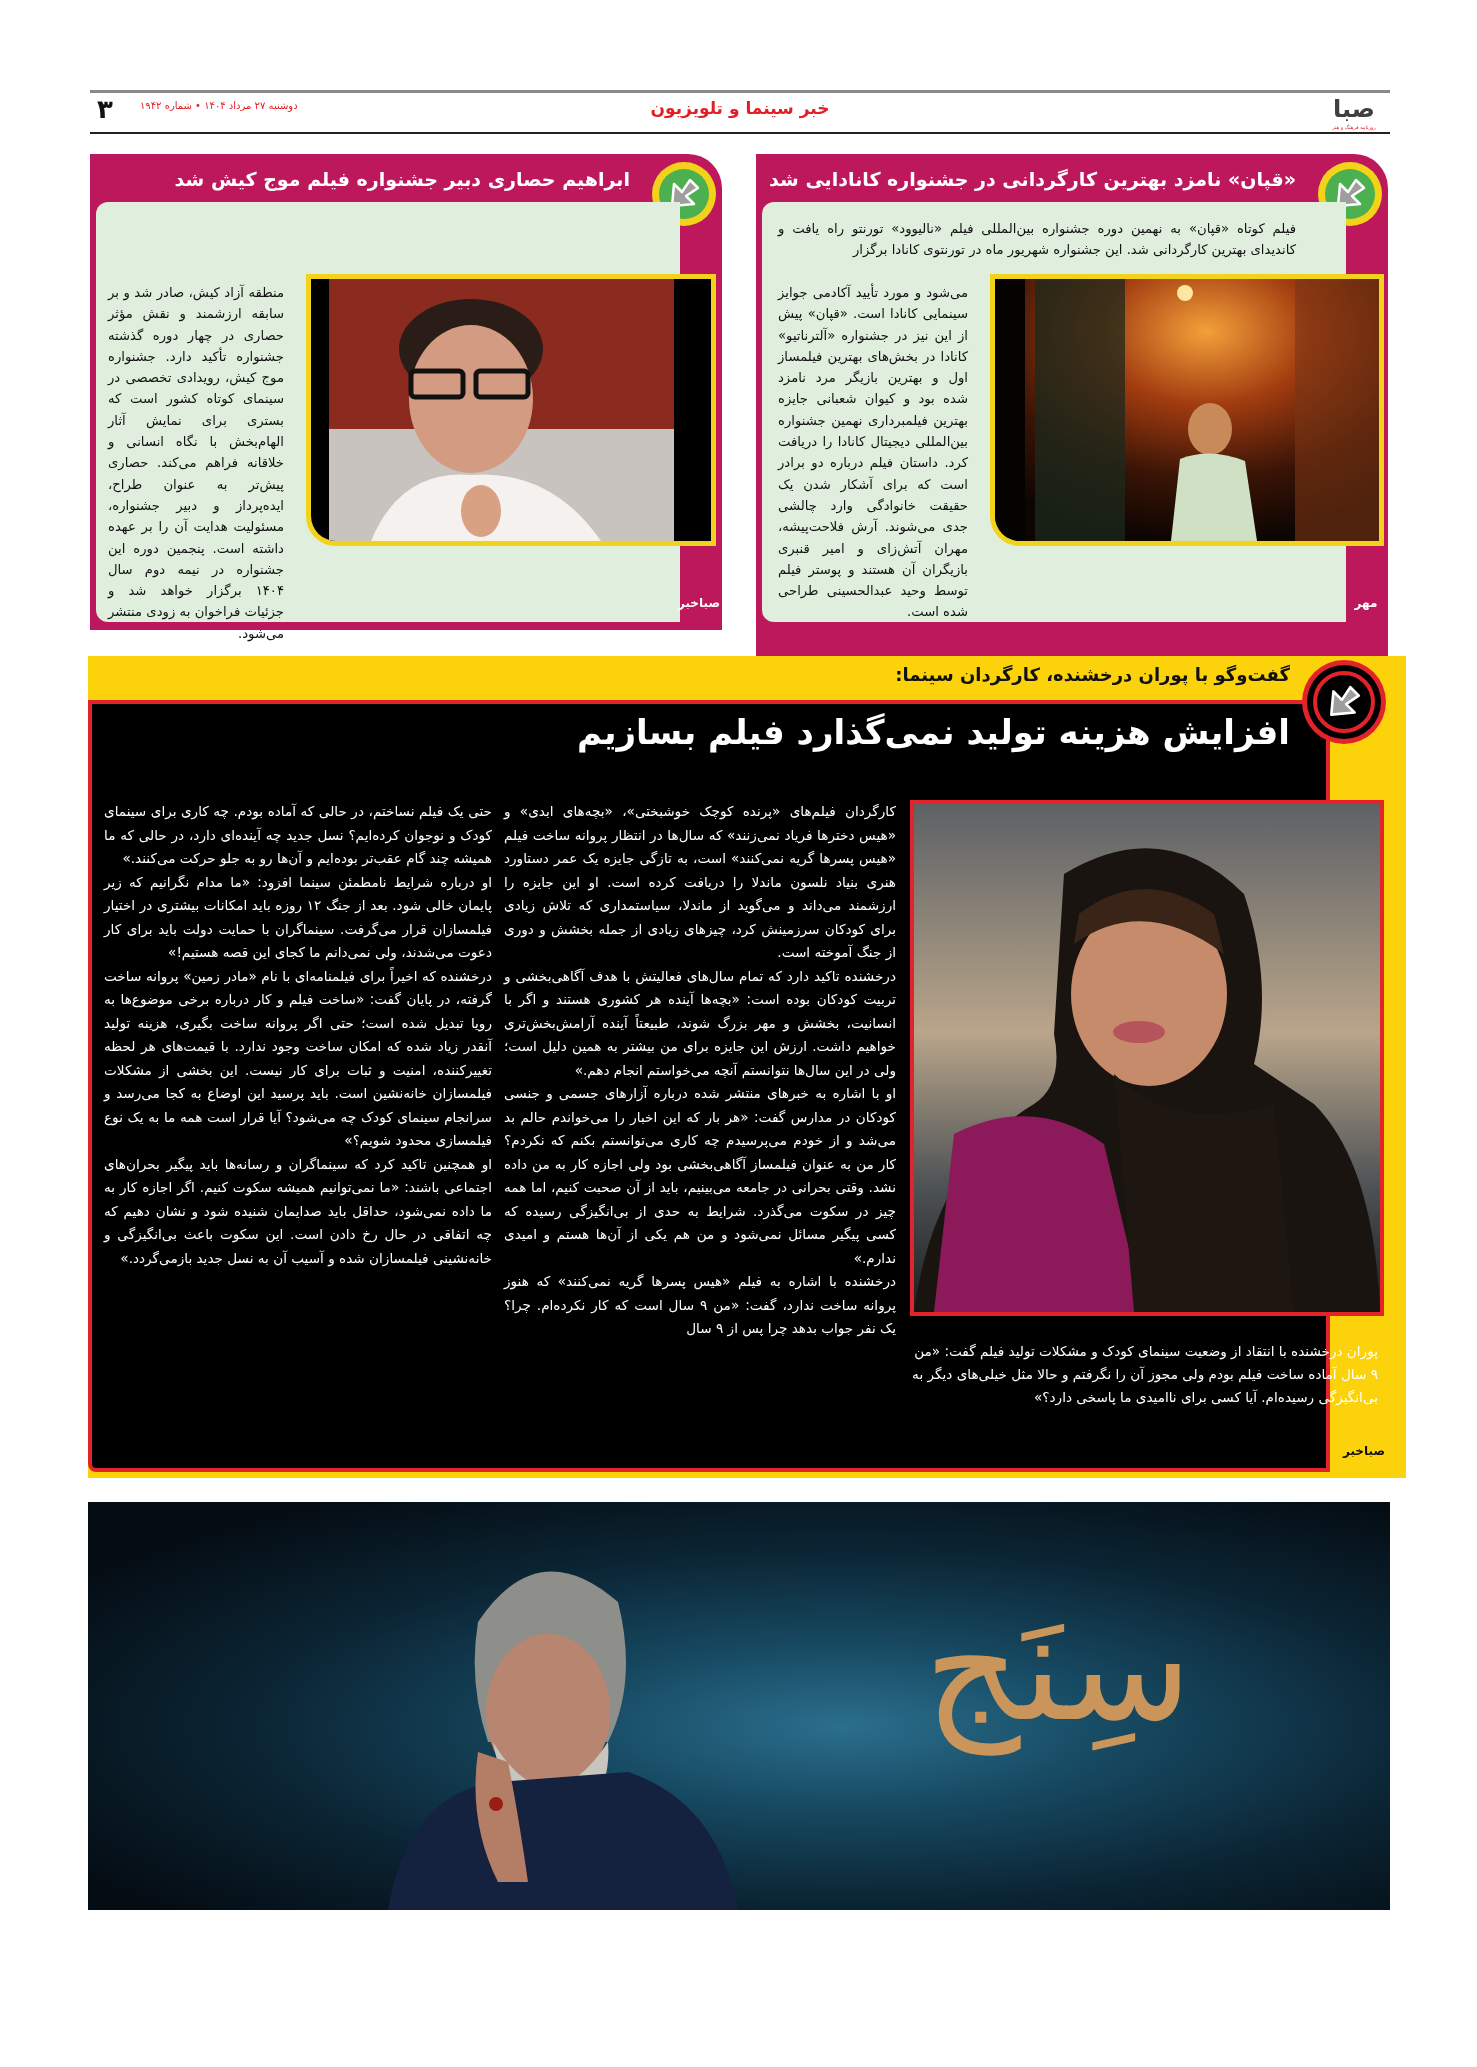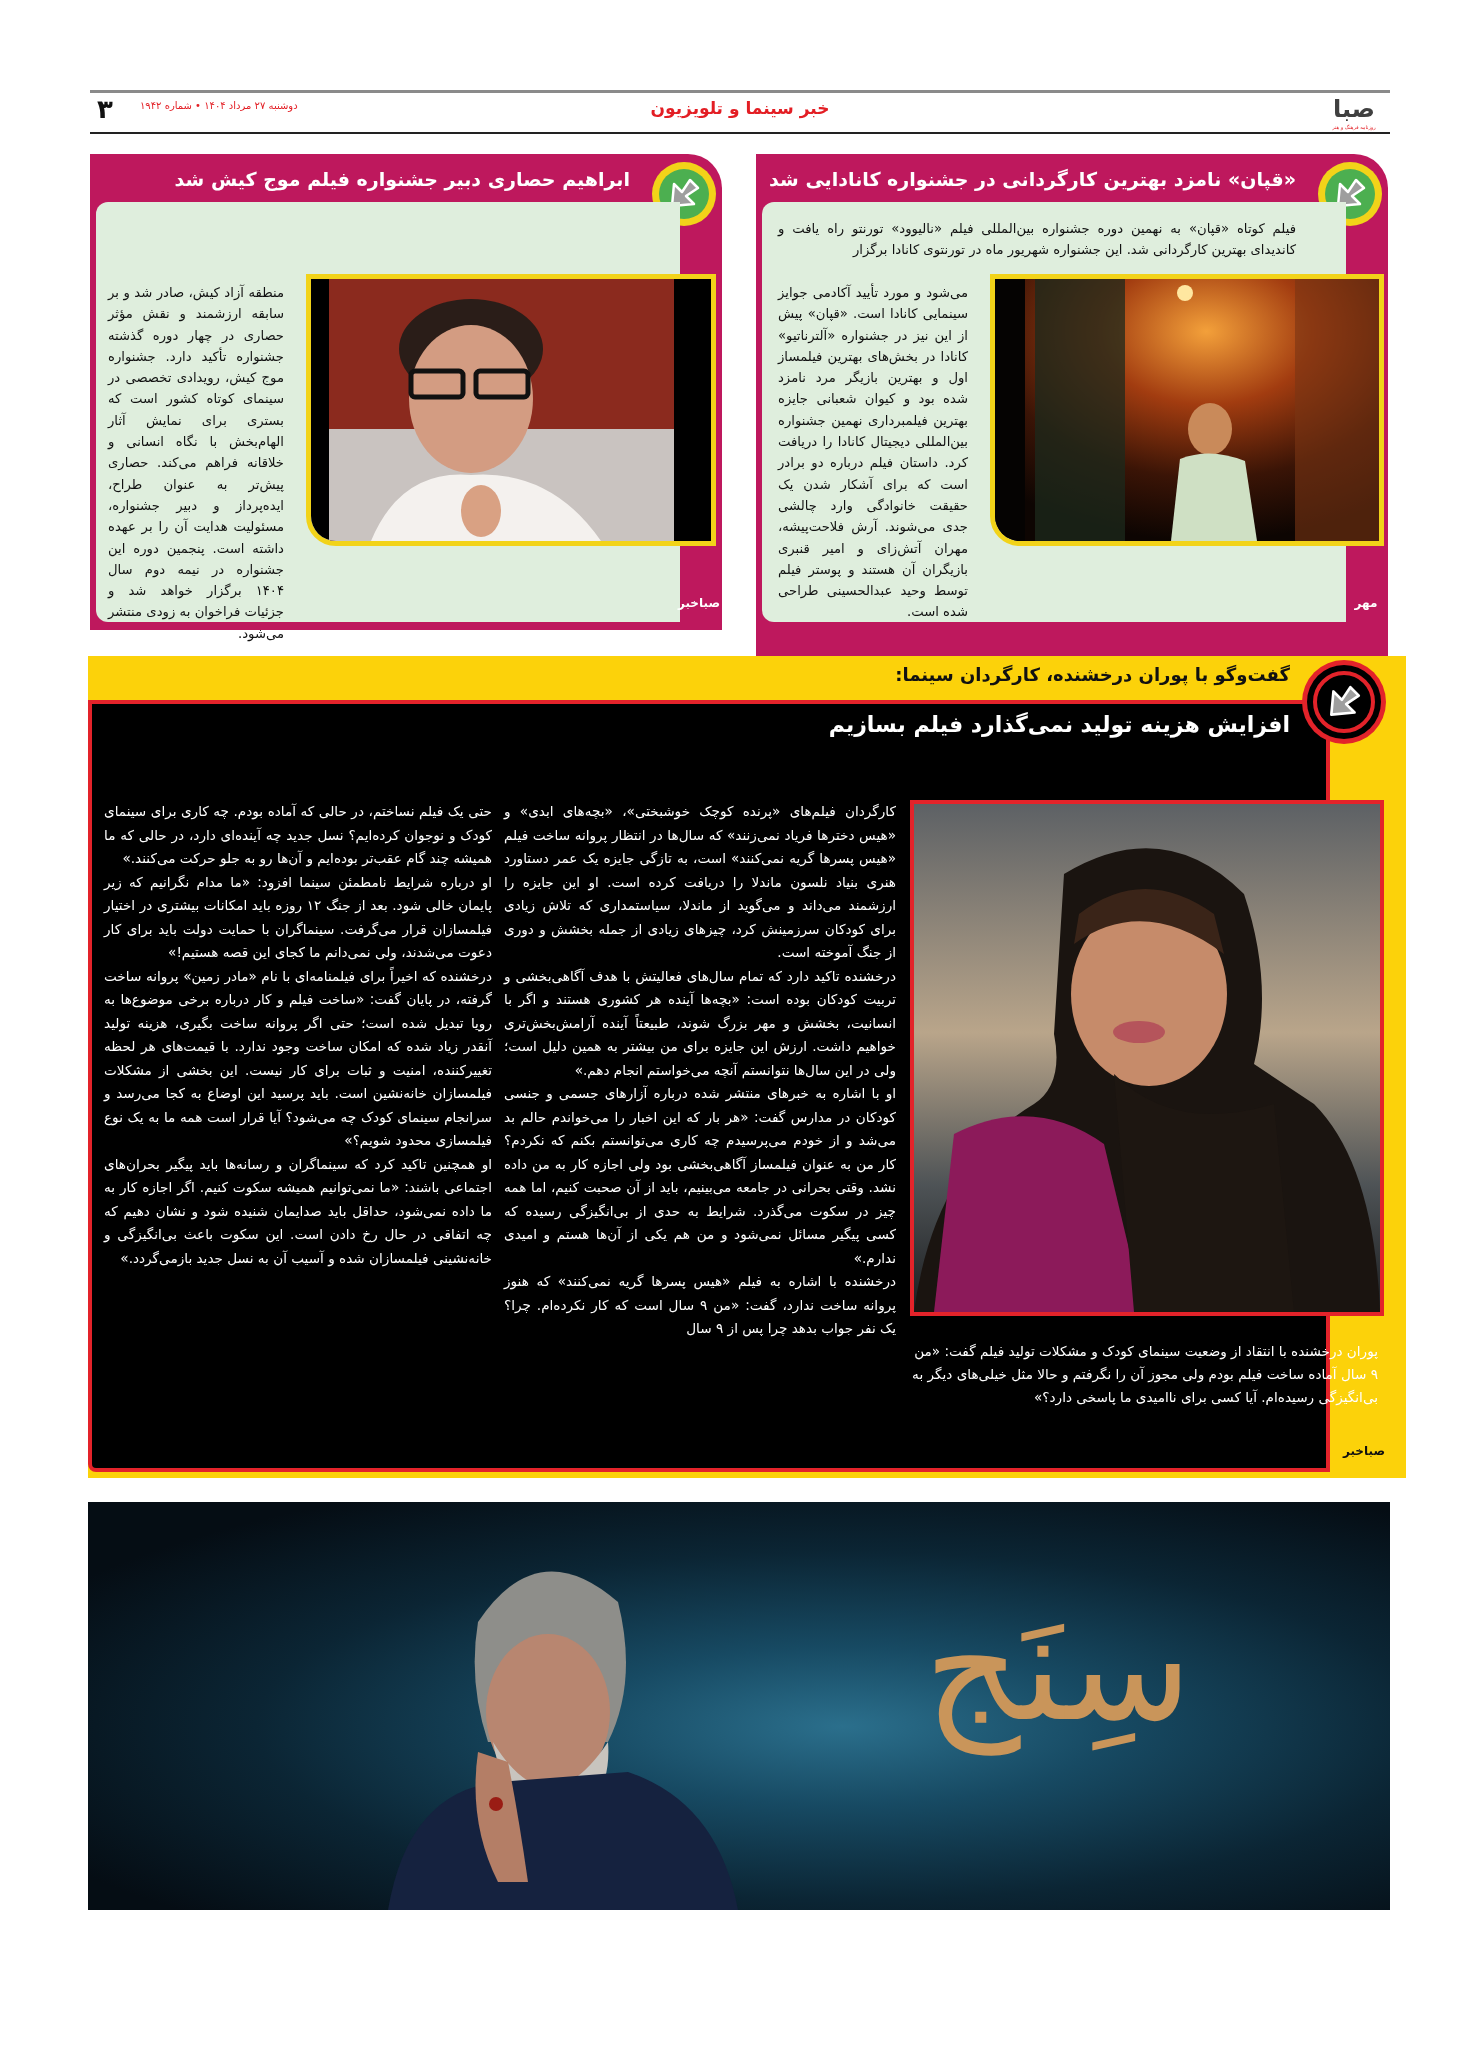--- a/index.html
+++ b/index.html
@@ -35,21 +35,21 @@
   
   .ibox-yellow { left:88px; top:656px; width:1318px; height:822px; background:#fcd20a; }
   .ibox-kicker { left:300px; top:664px; width:990px; color:#111; font-weight:bold; font-size:18px; text-align:right; }
   .ibox-black { left:88px; top:700px; width:1242px; height:772px; background:#000; border:4px solid #e3232a;
                 border-left:4px solid #e3232a; border-radius:0 0 0 8px; box-sizing:border-box; }
   .ibox-badge { left:1302px; top:660px; width:84px; height:84px; border-radius:50%; background:#e3232a;
                 display:flex; align-items:center; justify-content:center; }
   .ibox-badge-ring { width:74px; height:74px; border-radius:50%; background:#000; display:flex; align-items:center; justify-content:center; }
   .ibox-badge-ring2 { width:62px; height:62px; border-radius:50%; border:4px solid #e3232a; box-sizing:border-box;
                       display:flex; align-items:center; justify-content:center; }
-  .ibox-title { left:300px; top:712px; width:990px; color:#fff; font-weight:bold; font-size:22px; text-align:right; }
+  .ibox-title { left:300px; top:712px; width:990px; color:#fff; font-weight:bold; font-size:34px; text-align:right; }
   .icol { position:absolute; color:#fff; font-size:13.6px; line-height:23.5px; text-align:justify; }
   .ibox-photo { left:910px; top:800px; width:474px; height:516px; border:4px solid #e3232a; box-sizing:border-box; overflow:hidden; }
   .ibox-caption { left:910px; top:1340px; width:468px; color:#fff; font-size:13.6px; line-height:23px; text-align:right; }
   .ibox-credit { left:1334px; top:1444px; width:60px; color:#111; font-weight:bold; font-size:12px; text-align:center; }
 
   
   .ad { left:88px; top:1502px; width:1302px; height:408px; border-radius:0; overflow:hidden;
         background:radial-gradient(ellipse at 58% 55%, #2b6f8c 0%, #174a63 25%, #0b2534 55%, #050d14 85%); }
   .ad-title { color:#c9955a; font-family:"DejaVu Serif", serif; font-size:150px; line-height:150px; }
 

